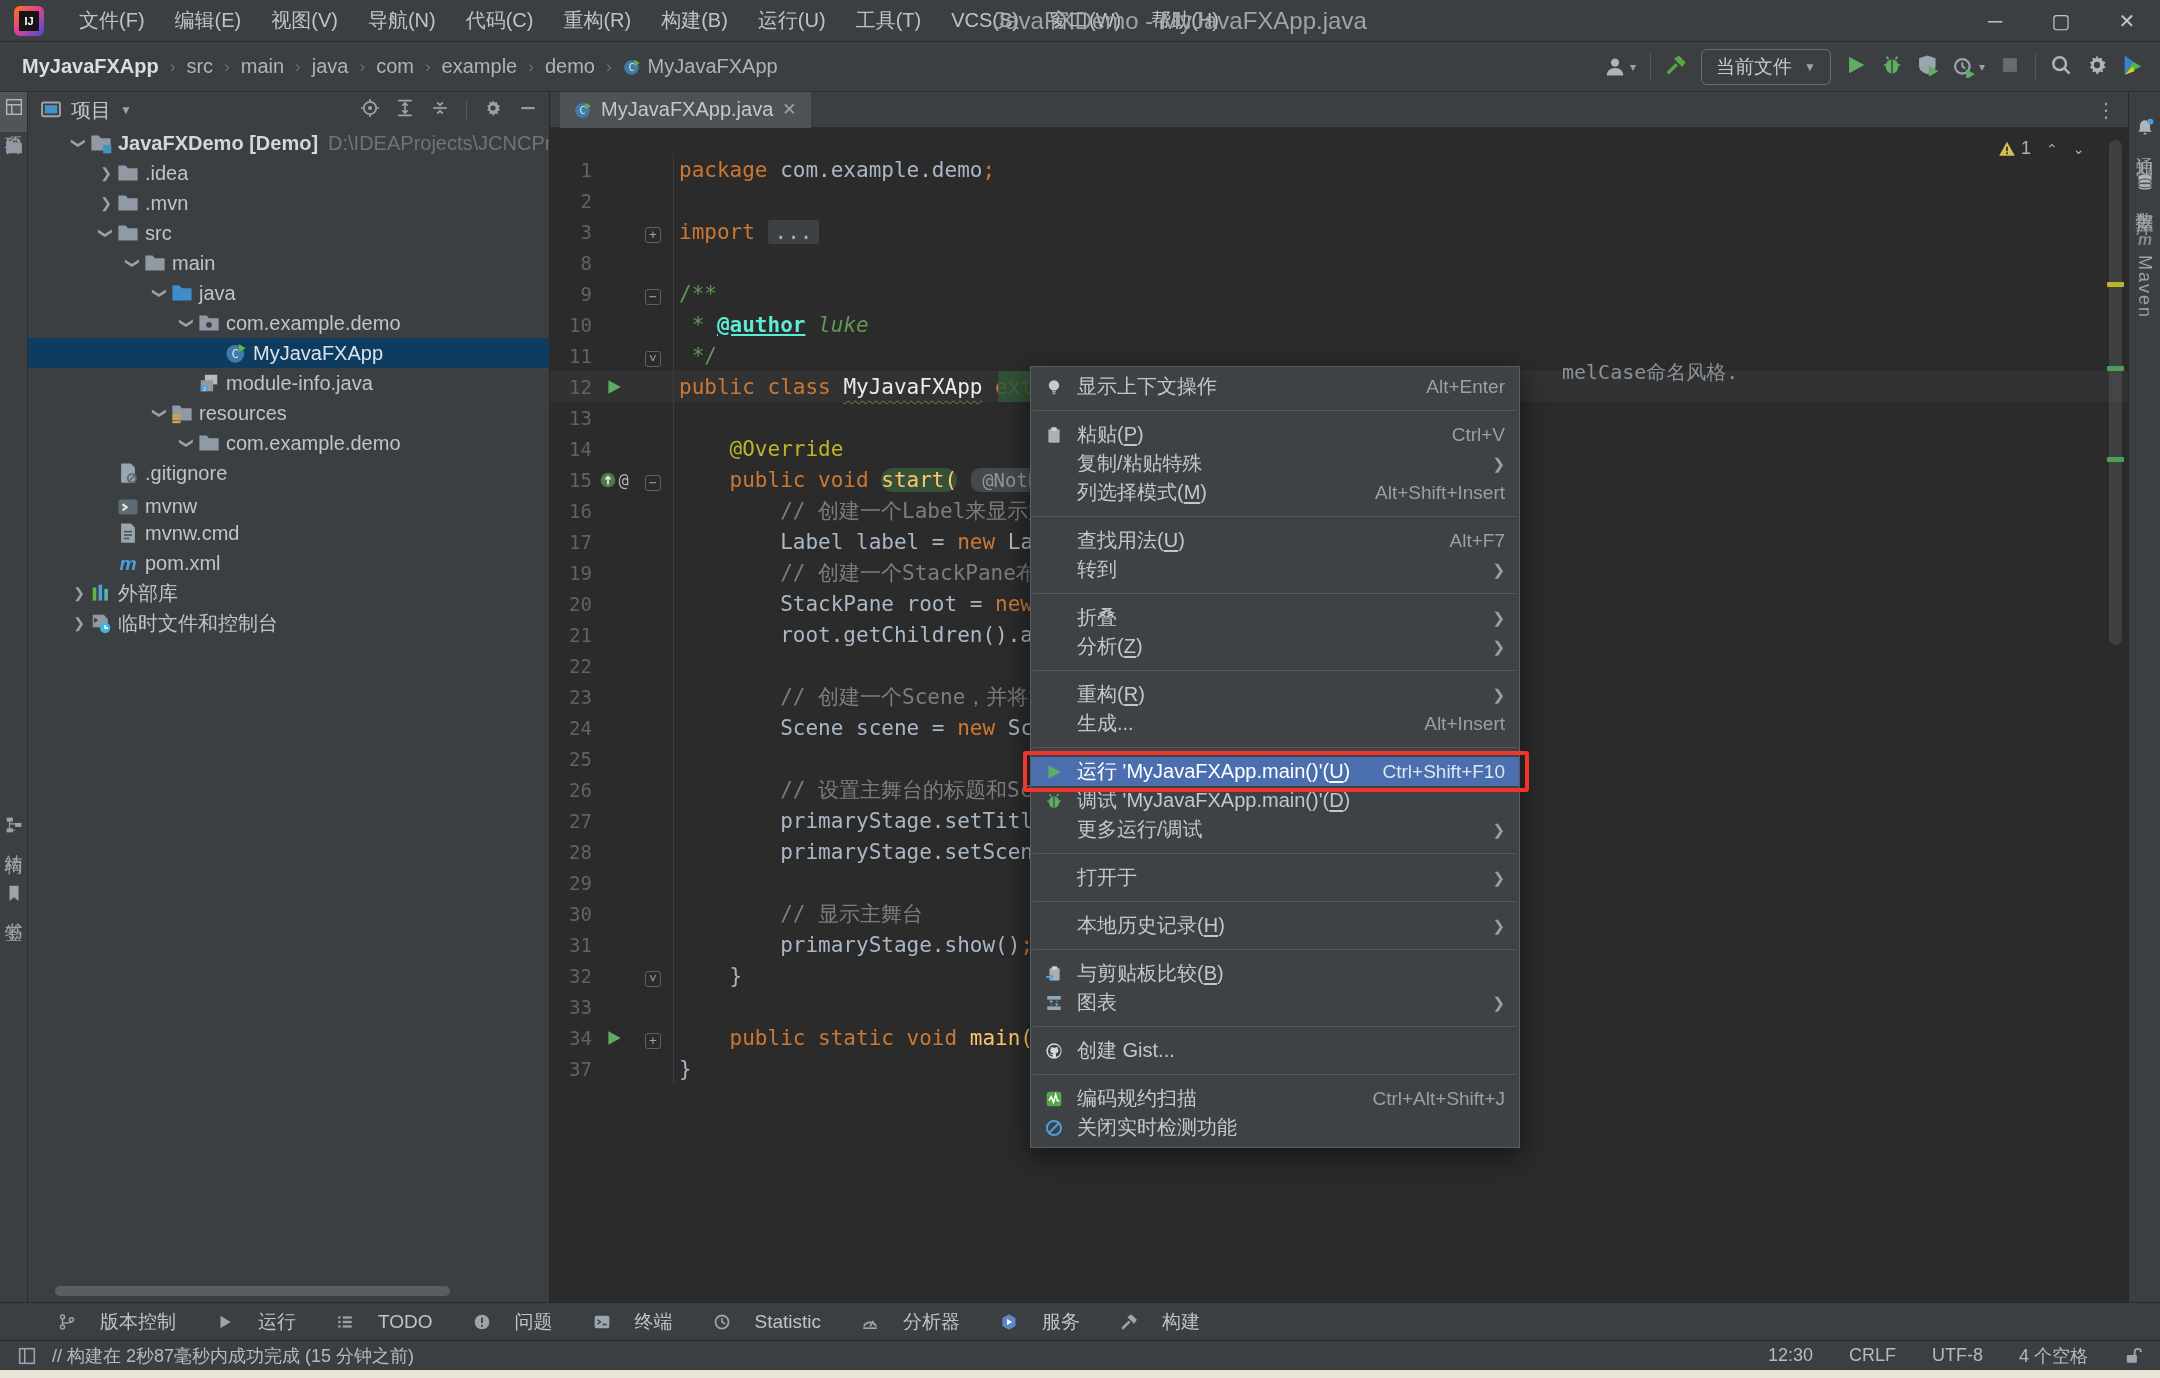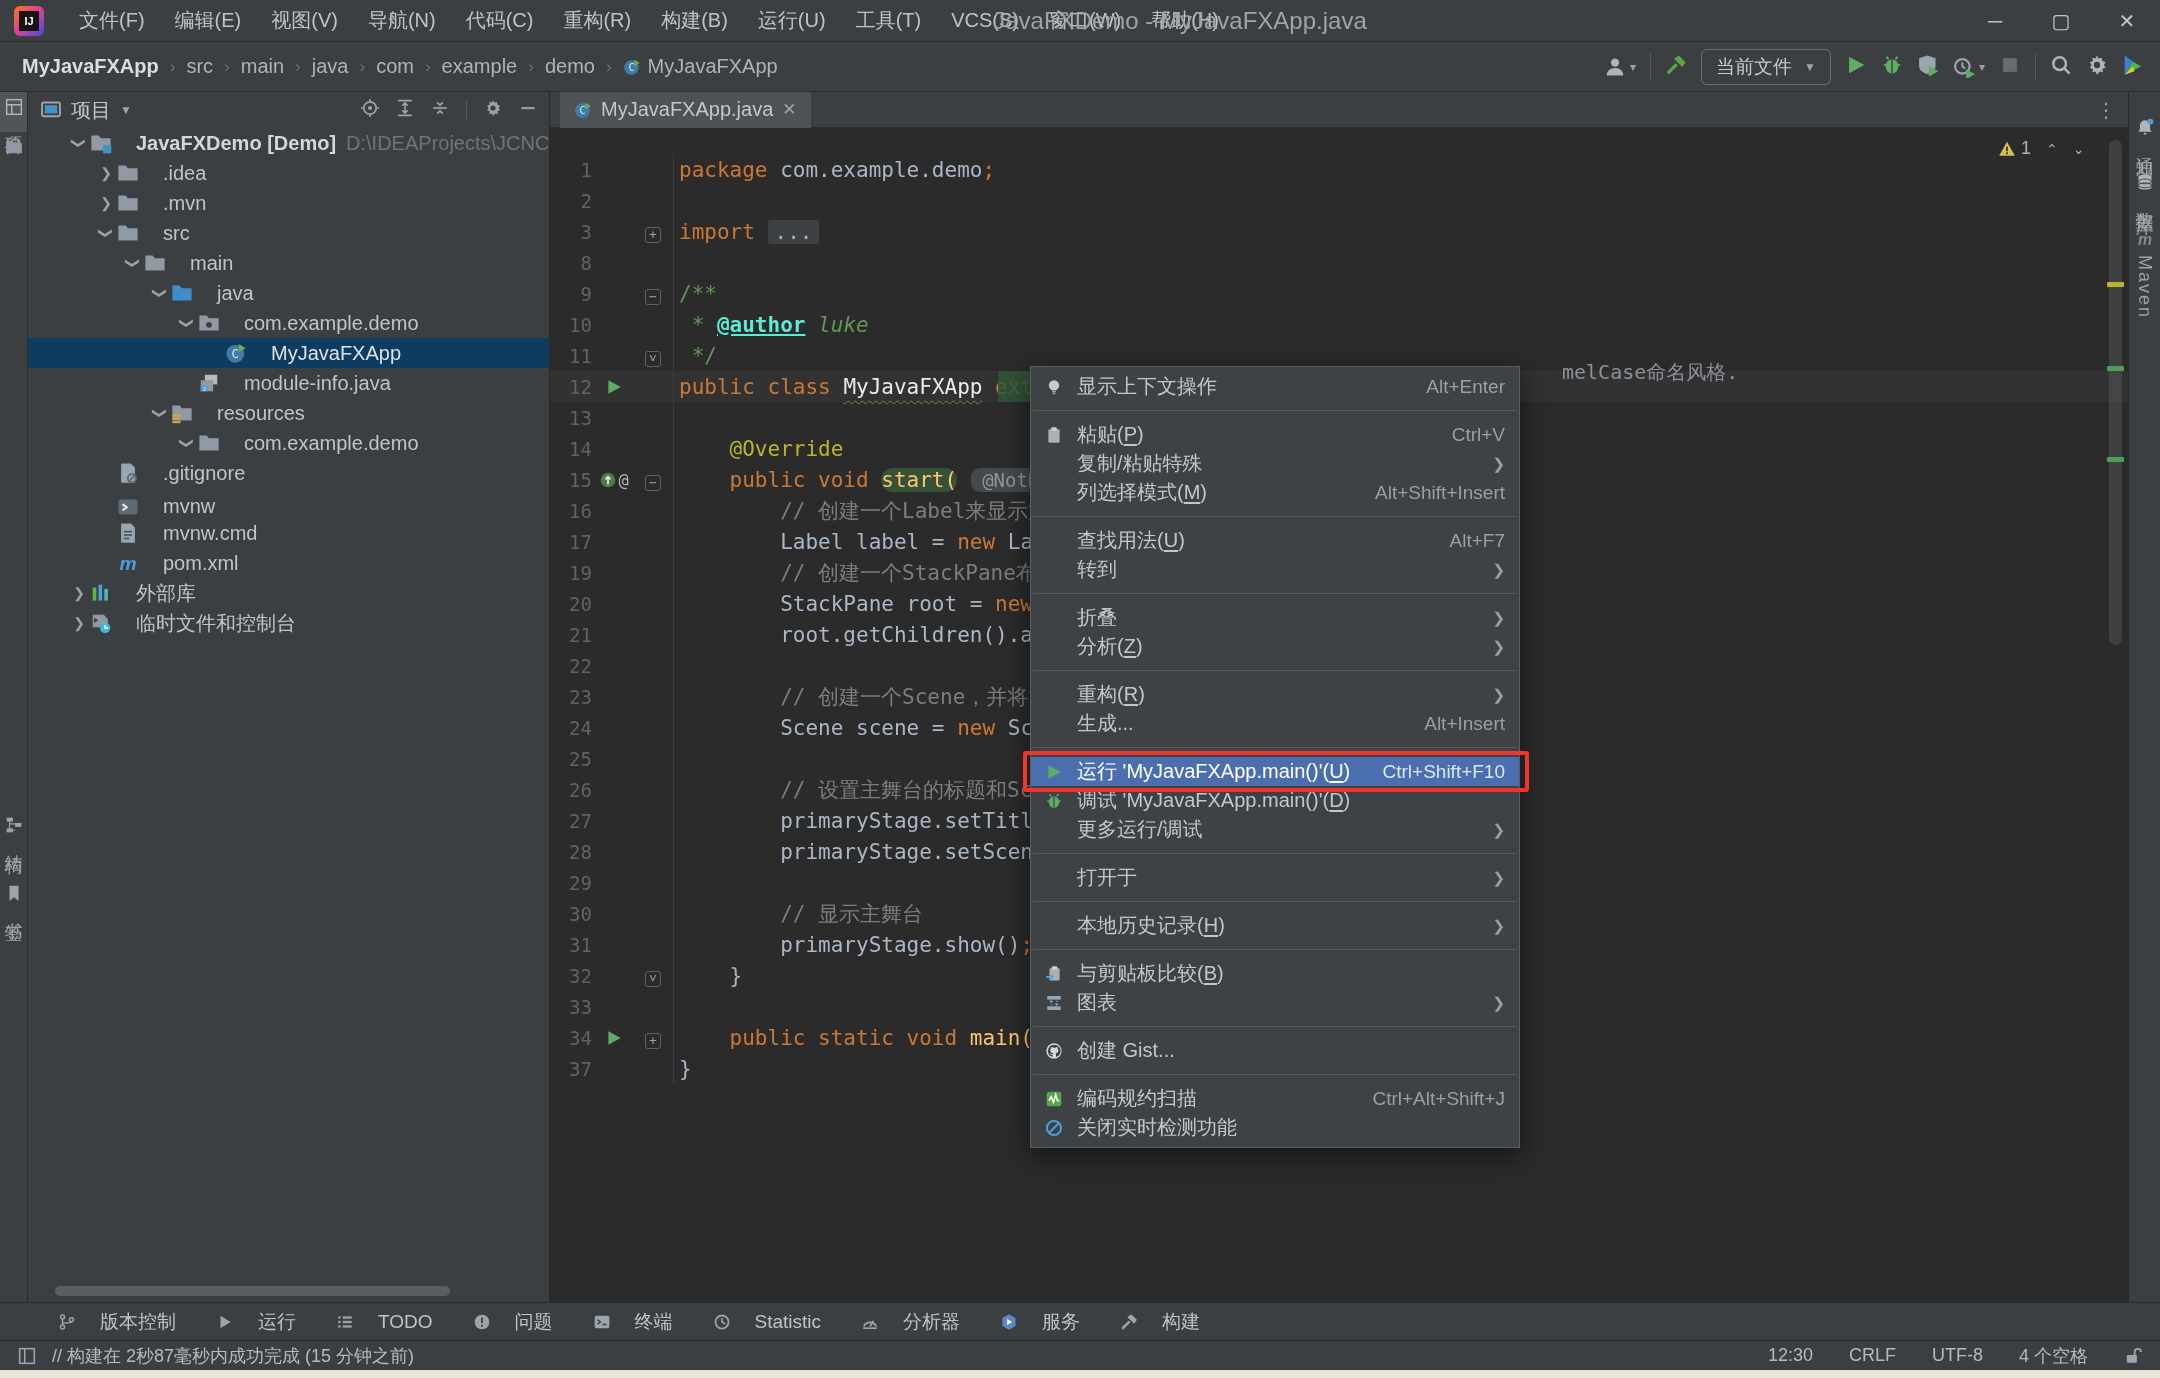--- a/index.html
+++ b/index.html
@@ -33,21 +33,21 @@
 .lsitem.on{background:#50555a}
 
 #project{left:28px;top:92px;width:522px;height:1210px;background:#3c3f41;border-right:1px solid #27292a;overflow:hidden}
 #phead{height:36px;display:flex;align-items:center;padding:0 12px;gap:9px}
 #phead .ttl{font-size:20px;color:#c3c7cb}
 #phicons{margin-left:auto;display:flex;gap:17px;align-items:center}
 .trow{height:30px;display:flex;align-items:center;font-size:20px;color:#c0c4c8;white-space:nowrap}
 .trow.sel{background:#0e3c61;color:#dbe1e7}
 .chev{width:22px;font-size:14px;color:#9da2a6;text-align:center;flex:none}
 .chev.open{transform:rotate(90deg)}
-.tlabel{margin-left:24px}
+.tlabel{margin-left:6px}
 .tlabel.b{font-weight:bold;color:#d3d7db}
 .tpath{color:#6e7478;margin-left:10px}
 #hscroll{position:absolute;left:55px;top:1286px;width:395px;height:10px;background:#5a5e60;border-radius:5px;z-index:5}
 
 #editor{left:550px;top:92px;width:1578px;height:1210px;background:#2b2b2b;overflow:hidden}
 #tabbar{height:36px;background:#3c3f41;border-bottom:1px solid #2a2c2d;display:flex;align-items:center}
 #tab{height:36px;background:#4e5254;display:flex;align-items:center;gap:9px;padding:0 14px;margin-left:10px;font-size:20px;color:#c3c7cb}
 #tabclose{color:#9da2a6;font-size:17px}
 #kebab{margin-left:auto;margin-right:12px;color:#9da2a6;font-size:20px}
 #lines{margin-top:26px}

